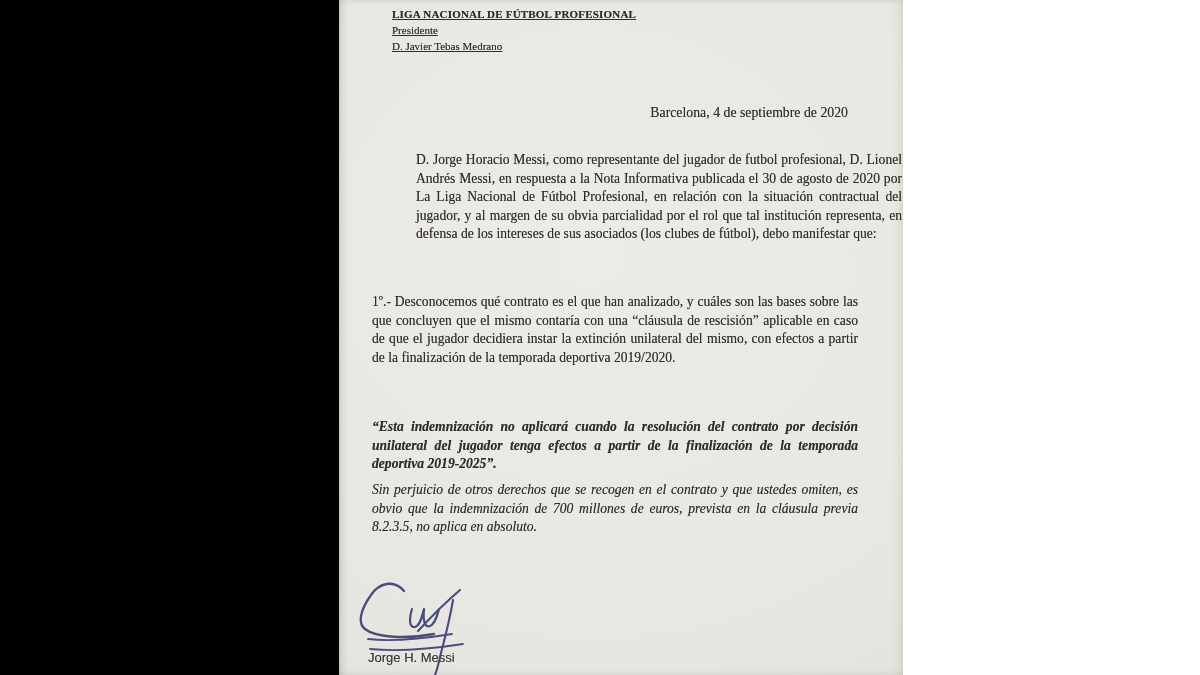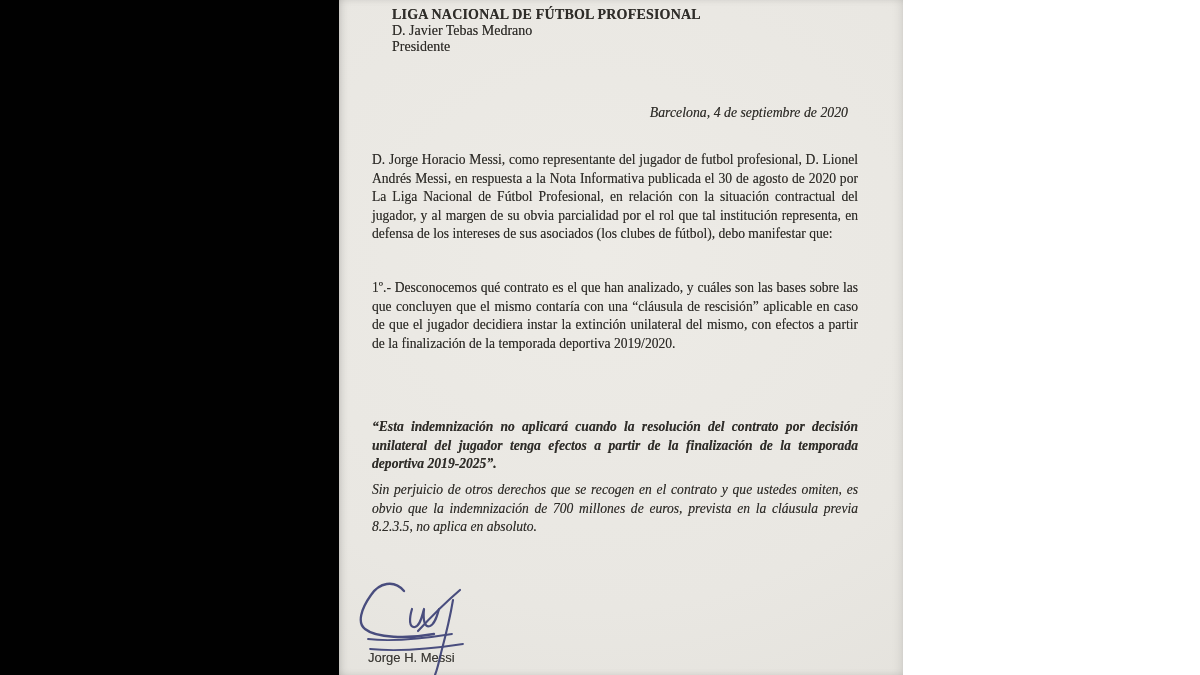--- a/index.html
+++ b/index.html
@@ -22,33 +22,33 @@
   .paper .txt {
     position: absolute;
     font-size: 13.6px;
     line-height: 18.6px;
     text-align: justify;
     color: #2f2d29;
     text-shadow: 0 0 0.6px rgba(47,45,41,0.55);
   }
   .recipient {
     position: absolute; left: 53px; top: 7px;
-    font-size: 14px; line-height: 15.8px;
+    font-size: 11px; line-height: 15.8px;
     text-shadow: 0 0 0.6px rgba(47,45,41,0.6);
+    text-decoration: underline;
   }
   .recipient .org { font-weight: bold; letter-spacing: 0.2px; }
   .dateline {
     position: absolute; right: 55px; top: 105px;
     font-size: 13.8px;
     text-shadow: 0 0 0.6px rgba(47,45,41,0.55);
-    font-style: italic;
   }
   .para { left: 33px; width: 486px; }
-  .intro   { top: 151px; }
-  .point1  { top: 279px; }
+  .intro   { top: 151px; margin-left: 44px; }
+  .point1  { top: 293px; }
   .point2  { top: 371px; }
   .quote   { top: 418px; font-weight: bold; font-style: italic; }
   .closing { top: 481px; font-style: italic; }
   .signature-svg {
     position: absolute; left: 13px; top: 578px; width: 130px; height: 97px;
     z-index: 2; overflow: visible;
   }
   .sig-name {
     position: absolute; left: 29px; top: 650px;
     font-family: "Liberation Sans", sans-serif;
@@ -61,22 +61,22 @@
 <body>
 
 <div class="stage">
 
   <div class="letterbox"></div>
 
   <div class="paper">
 
     <div class="recipient">
       <div class="org">LIGA NACIONAL DE FÚTBOL PROFESIONAL</div>
+      <div>Presidente</div>
       <div>D. Javier Tebas Medrano</div>
-      <div>Presidente</div>
     </div>
 
     <div class="dateline">Barcelona, 4 de septiembre de 2020</div>
 
     <p class="txt para intro">D. Jorge Horacio Messi, como representante del jugador de futbol profesional, D. Lionel Andrés Messi, en respuesta a la Nota Informativa publicada el 30 de agosto de 2020 por La Liga Nacional de Fútbol Profesional, en relación con la situación contractual del jugador, y al margen de su obvia parcialidad por el rol que tal institución representa, en defensa de los intereses de sus asociados (los clubes de fútbol), debo manifestar que:</p>
     <p class="txt para point1">1º.- Desconocemos qué contrato es el que han analizado, y cuáles son las bases sobre las que concluyen que el mismo contaría con una “cláusula de rescisión” aplicable en caso de que el jugador decidiera instar la extinción unilateral del mismo, con efectos a partir de la finalización de la temporada deportiva 2019/2020.</p>
     <p class="txt para quote">“Esta indemnización no aplicará cuando la resolución del contrato por decisión unilateral del jugador tenga efectos a partir de la finalización de la temporada deportiva 2019-2025”.</p>
     <p class="txt para closing">Sin perjuicio de otros derechos que se recogen en el contrato y que ustedes omiten, es obvio que la indemnización de 700 millones de euros, prevista en la cláusula previa 8.2.3.5, no aplica en absoluto.</p>
 
     <svg class="signature-svg" viewBox="0 0 130 97" xmlns="http://www.w3.org/2000/svg">

